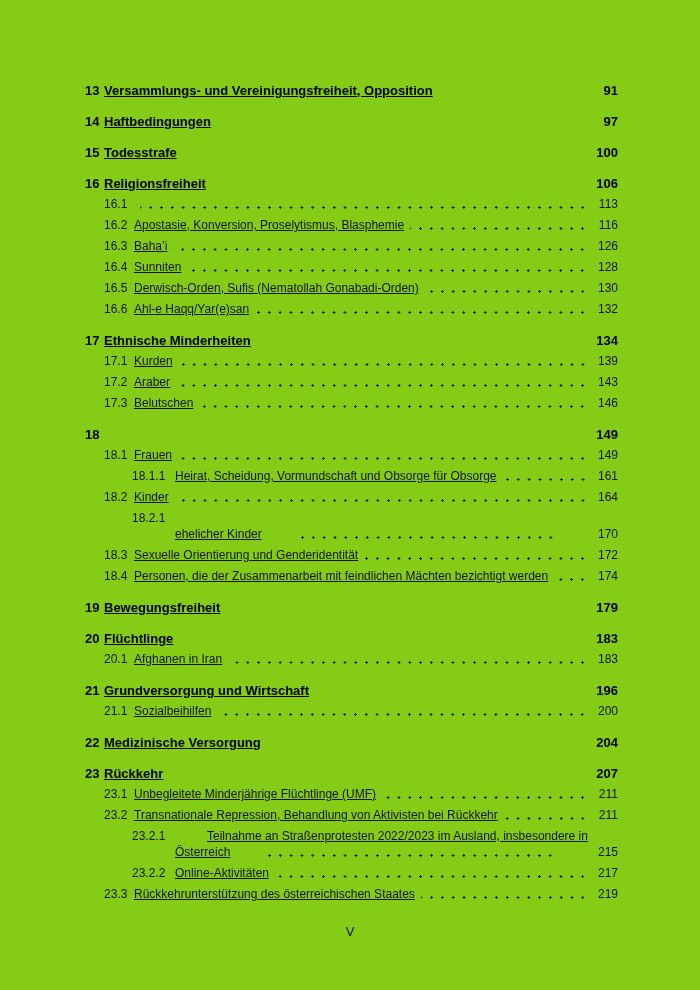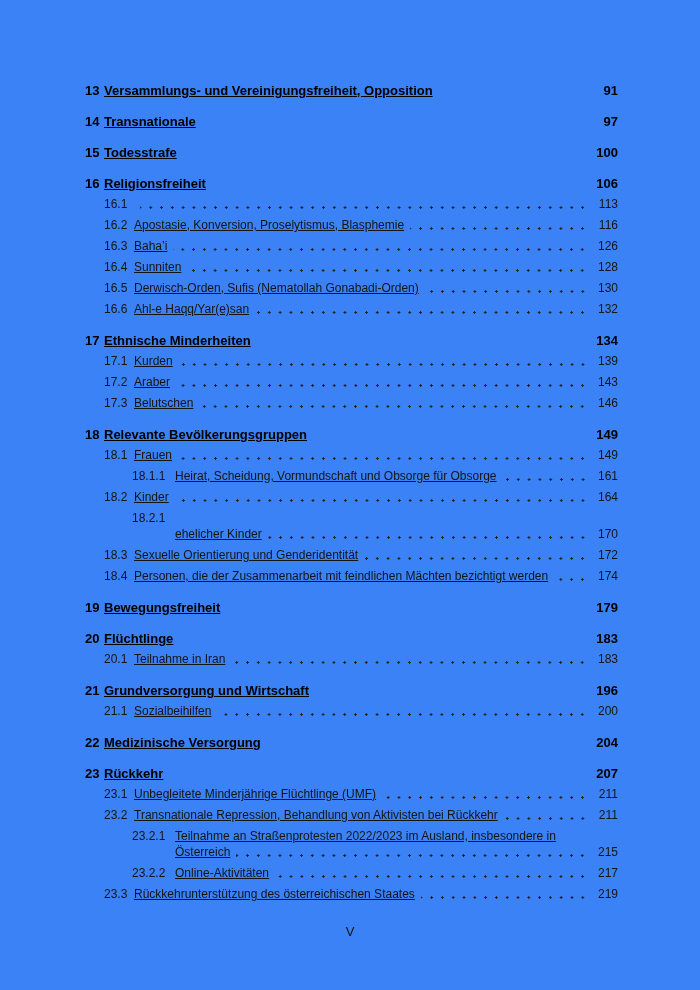--- a/index.html
+++ b/index.html
@@ -2,21 +2,21 @@
 <html><head>
 <meta charset="utf-8">
 <style>
   * { margin: 0; padding: 0; box-sizing: border-box; }
   html, body { background: #888; }
   .page {
     position: relative;
     width: 700px;
     height: 990px;
     margin: 0 auto;
-    background: #3b82f6;
+    background: #84cc16;
     font-family: "Liberation Sans", sans-serif;
     color: #111111;
     overflow: hidden;
   }
   .toc {
     position: absolute;
     top: 80px;
     left: 85px;
     width: 533px;
   }
@@ -28,21 +28,21 @@
     color: #151515;
   }
   .entry.l1 {
     font-weight: bold;
     font-size: 13px;
     margin-top: 10px;
     color: #000;
   }
   .entry.l1:first-child { margin-top: 0; }
   .entry.multiline { display: block; }
-  .entry .line { display: flex; align-items: baseline; }
+  .entry .line { display: flex; align-items: baseline; gap: 32px; }
   .entry .line.second { margin-top: -5px; }
   .num { flex: 0 0 auto; }
   .l1 > .num { width: 19px; }
   .l2 { padding-left: 19px; }
   .l2 > .num { width: 30px; }
   .l3 { padding-left: 47px; }
   .l3 > .num, .l3 .line .num { width: 43px; }
   .l3.multiline .line.second { padding-left: 43px; }
   .title, .cont {
     flex: 0 0 auto;
@@ -81,21 +81,21 @@
 <div class="page">
   <nav class="toc">
       <div class="entry l1">
         <span class="num">13</span>
         <span class="title">Versammlungs- und Vereinigungsfreiheit, Opposition</span>
         <span class="leader"></span>
         <span class="page-num">91</span>
       </div>
       <div class="entry l1">
         <span class="num">14</span>
-        <span class="title">Transnationale</span>
+        <span class="title">Haftbedingungen</span>
         <span class="leader"></span>
         <span class="page-num">97</span>
       </div>
       <div class="entry l1">
         <span class="num">15</span>
         <span class="title">Todesstrafe</span>
         <span class="leader"></span>
         <span class="page-num">100</span>
       </div>
       <div class="entry l1">
@@ -158,21 +158,20 @@
         <span class="page-num">143</span>
       </div>
       <div class="entry l2">
         <span class="num">17.3</span>
         <span class="title">Belutschen</span>
         <span class="leader"></span>
         <span class="page-num">146</span>
       </div>
       <div class="entry l1">
         <span class="num">18</span>
-        <span class="title">Relevante Bevölkerungsgruppen</span>
         <span class="leader"></span>
         <span class="page-num">149</span>
       </div>
       <div class="entry l2">
         <span class="num">18.1</span>
         <span class="title">Frauen</span>
         <span class="leader"></span>
         <span class="page-num">149</span>
       </div>
       <div class="entry l3">
@@ -216,21 +215,21 @@
         <span class="page-num">179</span>
       </div>
       <div class="entry l1">
         <span class="num">20</span>
         <span class="title">Flüchtlinge</span>
         <span class="leader"></span>
         <span class="page-num">183</span>
       </div>
       <div class="entry l2">
         <span class="num">20.1</span>
-        <span class="title">Teilnahme in Iran</span>
+        <span class="title">Afghanen in Iran</span>
         <span class="leader"></span>
         <span class="page-num">183</span>
       </div>
       <div class="entry l1">
         <span class="num">21</span>
         <span class="title">Grundversorgung und Wirtschaft</span>
         <span class="leader"></span>
         <span class="page-num">196</span>
       </div>
       <div class="entry l2">

